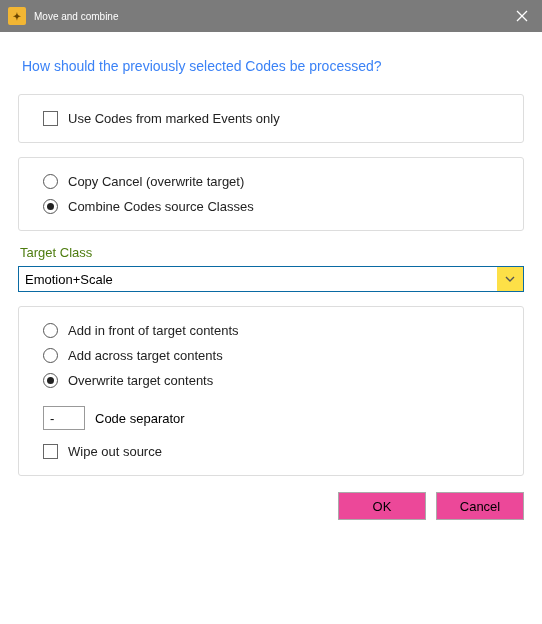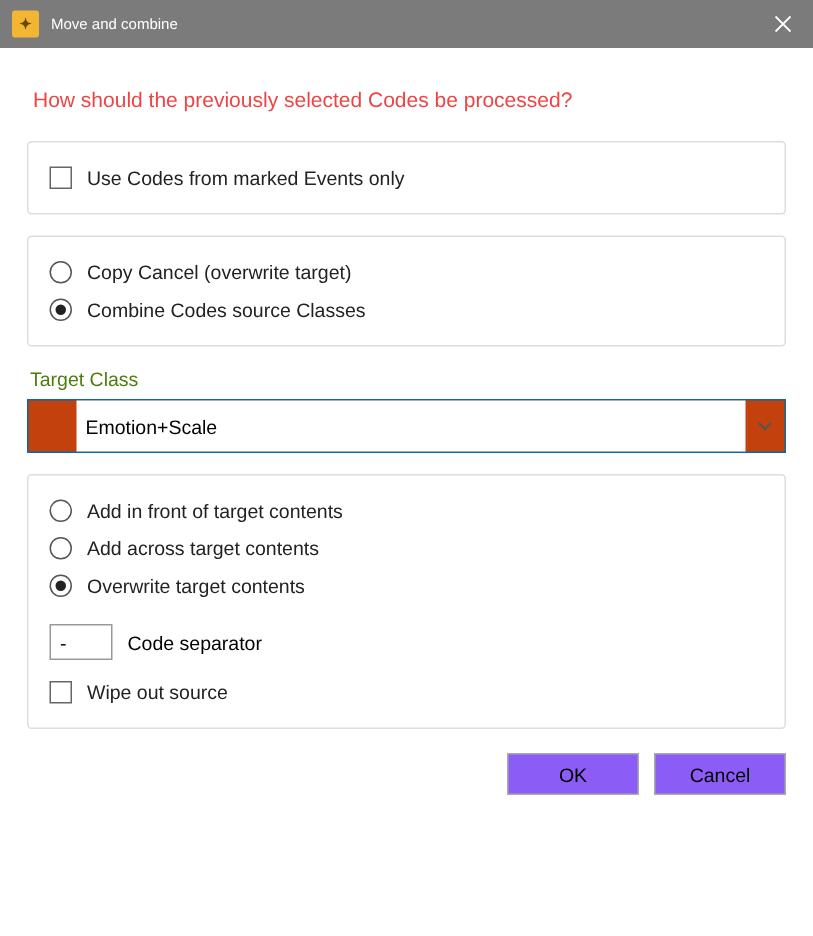--- a/index.html
+++ b/index.html
@@ -46,29 +46,29 @@
     justify-content: center;
     cursor: pointer;
     margin-right: -8px;
   }
   .titlebar .closebtn svg { stroke: #fff; }
 
   .body {
     padding: 18px 18px 14px 18px;
   }
   .prompt {
-    color: #ef4444;
+    color: #3b82f6;
     font-size: 14px;
     margin: 8px 4px 20px 4px;
   }
 
   .panel {
     border: 1px solid #ddd;
     border-radius: 3px;
-    padding: 12px 14px;
+    padding: 12px 24px;
     margin-bottom: 14px;
   }
 
   .row {
     display: flex;
     align-items: center;
     margin: 4px 0;
     font-size: 13px;
     color: #222;
   }
@@ -105,23 +105,22 @@
   .field-label {
     font-size: 13px;
     color: #4d7c0f;
     margin: 14px 2px 6px 2px;
   }
 
   .combo {
     display: flex;
     align-items: center;
     border: 1px solid #0a6aa3;
-    height: 36px;
-    background: #c2410c;
-    padding-left: 32px;
+    height: 26px;
+    background: #fde047;
   }
   .combo-input {
     flex: 1;
     border: none;
     outline: none;
     font-size: 13px;
     padding: 0 6px;
     height: 100%;
     font-family: inherit;
   }
@@ -154,21 +153,21 @@
   .buttons {
     display: flex;
     justify-content: flex-end;
     gap: 10px;
     margin-top: 16px;
   }
   .btn {
     width: 88px;
     height: 28px;
     border: 1px solid #aaa;
-    background: #8b5cf6;
+    background: #ec4899;
     font-size: 13px;
     font-family: inherit;
     cursor: pointer;
     text-align: center;
   }
   @keyframes blink { 50% { border-color: transparent; } }
 </style>
 </head>
 <body>
 

